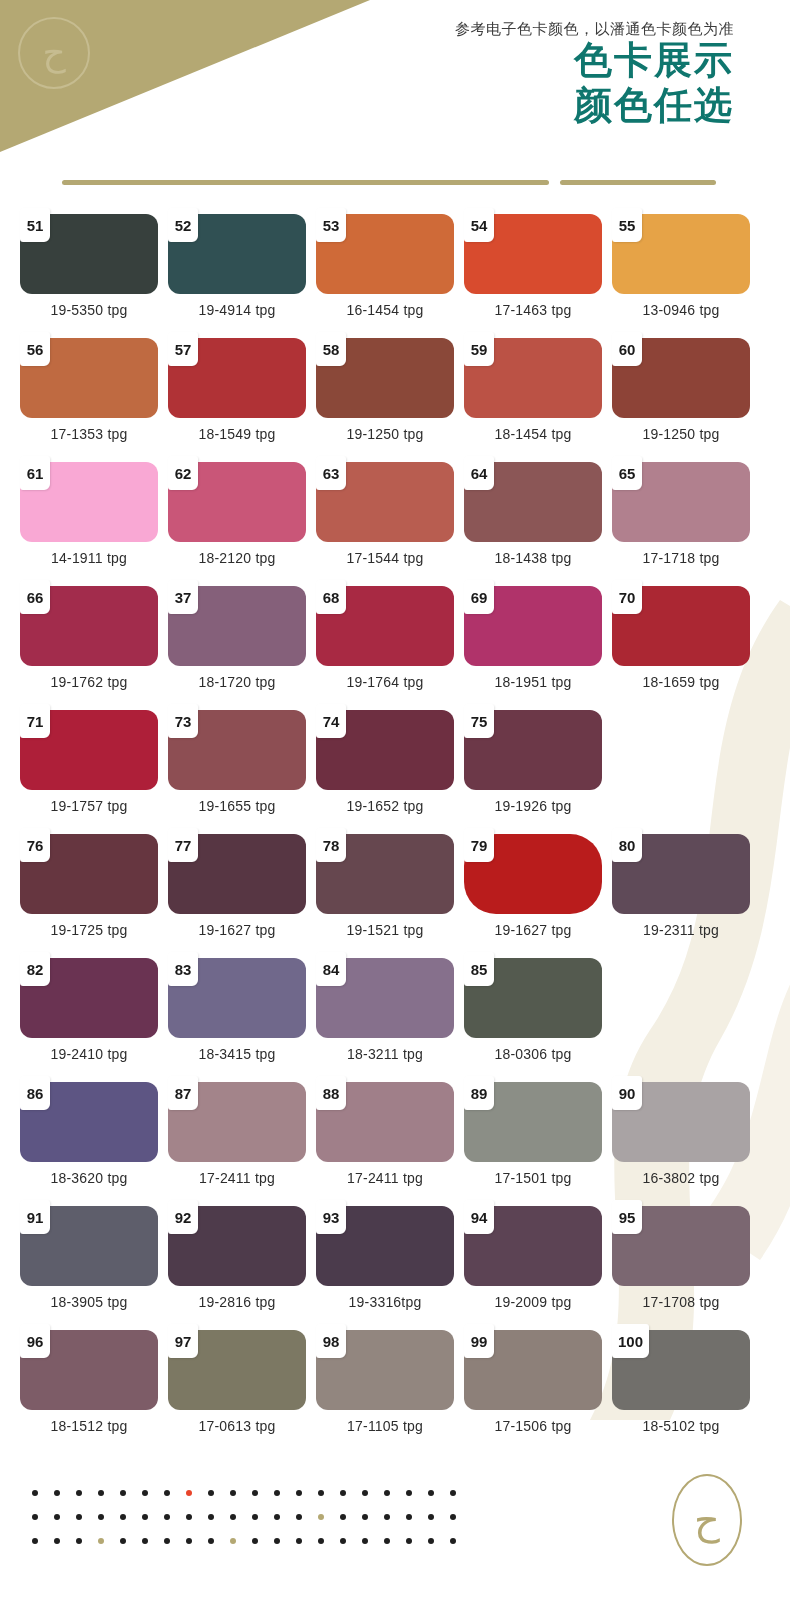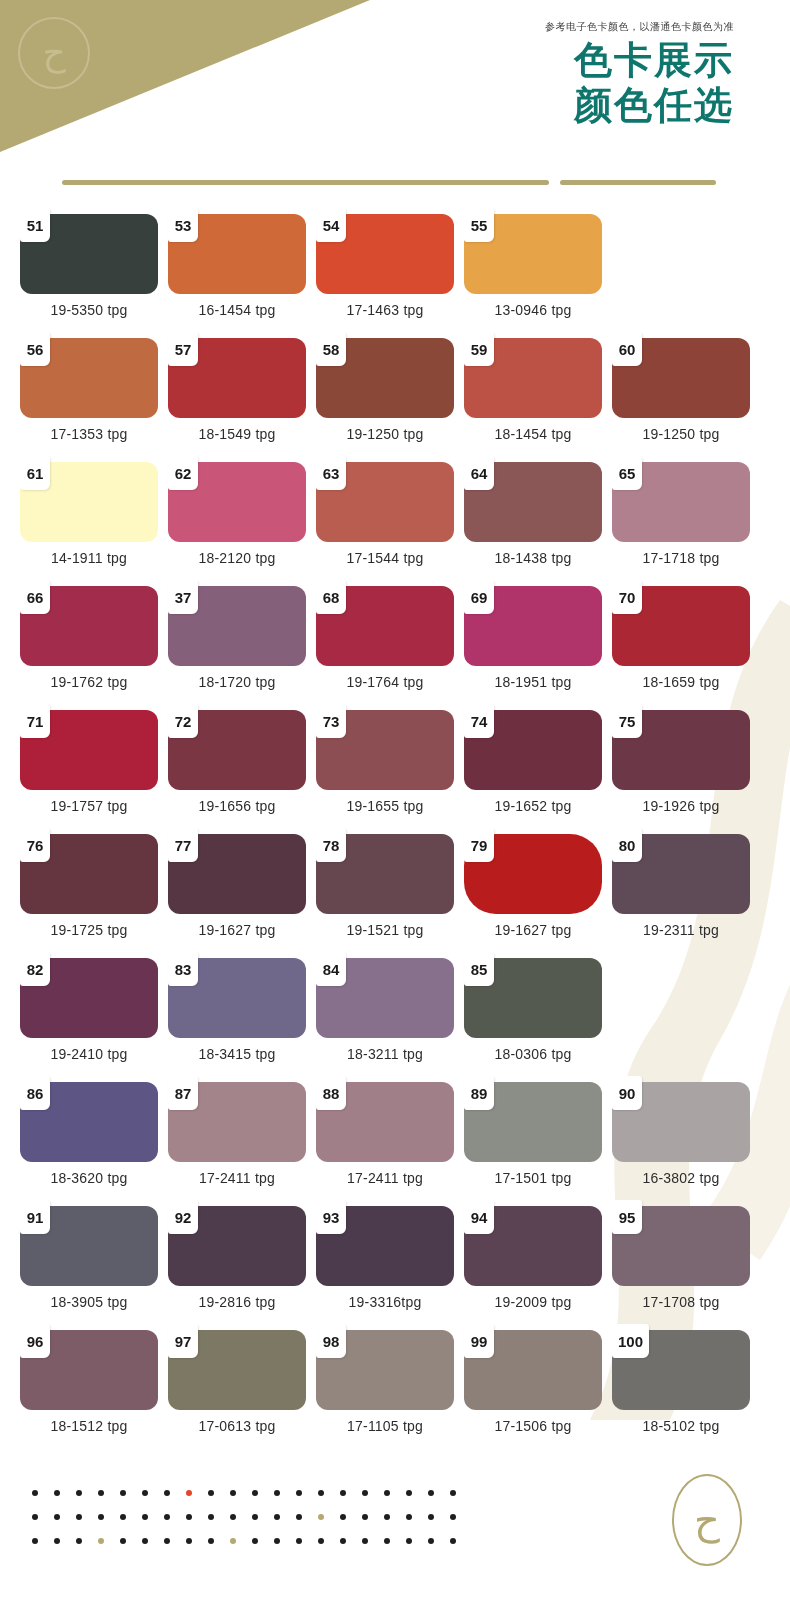--- a/index.html
+++ b/index.html
@@ -47,21 +47,21 @@
     left: 50%; top: 50%;
     transform: translate(-50%, -50%);
     font-family: "DejaVu Serif", serif;
     font-size: 36px;
     color: #c6bc90;
     line-height: 1;
   }
   .header-note {
     position: absolute;
     right: 56px; top: 20px;
-    font-size: 10px;
+    font-size: 15px;
     color: #3c3c3c;
     letter-spacing: 0.5px;
     white-space: nowrap;
   }
   .header-title {
     position: absolute;
     right: 56px; top: 38px;
     text-align: right;
   }
   .header-title .line {
@@ -226,20 +226,26 @@
 
   <div class="grid">
       <div class="row">
         <div class="cell">
           <div class="swatch" style="background: rgb(55, 64, 61);">
             <div class="badge">51</div>
           </div>
           <div class="code">19-5350 tpg</div>
         </div>
         <div class="cell">
+          <div class="swatch" style="background: rgb(48, 80, 83);">
+            <div class="badge">52</div>
+          </div>
+          <div class="code">19-4914 tpg</div>
+        </div>
+        <div class="cell">
           <div class="swatch" style="background: rgb(207, 106, 56);">
             <div class="badge">53</div>
           </div>
           <div class="code">16-1454 tpg</div>
         </div>
         <div class="cell">
           <div class="swatch" style="background: rgb(216, 75, 46);">
             <div class="badge">54</div>
           </div>
           <div class="code">17-1463 tpg</div>
@@ -278,21 +284,21 @@
         </div>
         <div class="cell">
           <div class="swatch" style="background: rgb(141, 67, 55);">
             <div class="badge">60</div>
           </div>
           <div class="code">19-1250 tpg</div>
         </div>
       </div>
       <div class="row">
         <div class="cell">
-          <div class="swatch" style="background: #fef9c3;">
+          <div class="swatch" style="background: #f9a8d4;">
             <div class="badge">61</div>
           </div>
           <div class="code">14-1911 tpg</div>
         </div>
         <div class="cell">
           <div class="swatch" style="background: rgb(201, 86, 120);">
             <div class="badge">62</div>
           </div>
           <div class="code">18-2120 tpg</div>
         </div>
@@ -346,26 +352,20 @@
           </div>
           <div class="code">18-1659 tpg</div>
         </div>
       </div>
       <div class="row">
         <div class="cell">
           <div class="swatch" style="background: rgb(174, 31, 57);">
             <div class="badge">71</div>
           </div>
           <div class="code">19-1757 tpg</div>
-        </div>
-        <div class="cell">
-          <div class="swatch" style="background: rgb(123, 54, 68);">
-            <div class="badge">72</div>
-          </div>
-          <div class="code">19-1656 tpg</div>
         </div>
         <div class="cell">
           <div class="swatch" style="background: rgb(141, 78, 83);">
             <div class="badge">73</div>
           </div>
           <div class="code">19-1655 tpg</div>
         </div>
         <div class="cell">
           <div class="swatch" style="background: rgb(110, 47, 65);">
             <div class="badge">74</div>

